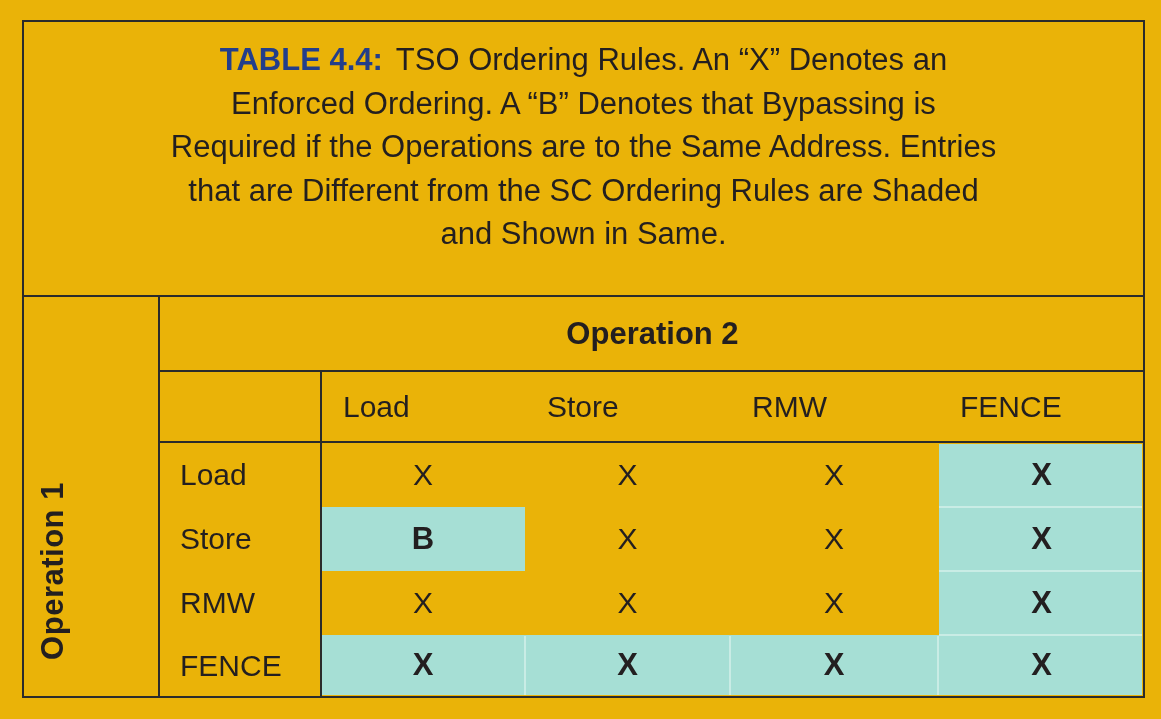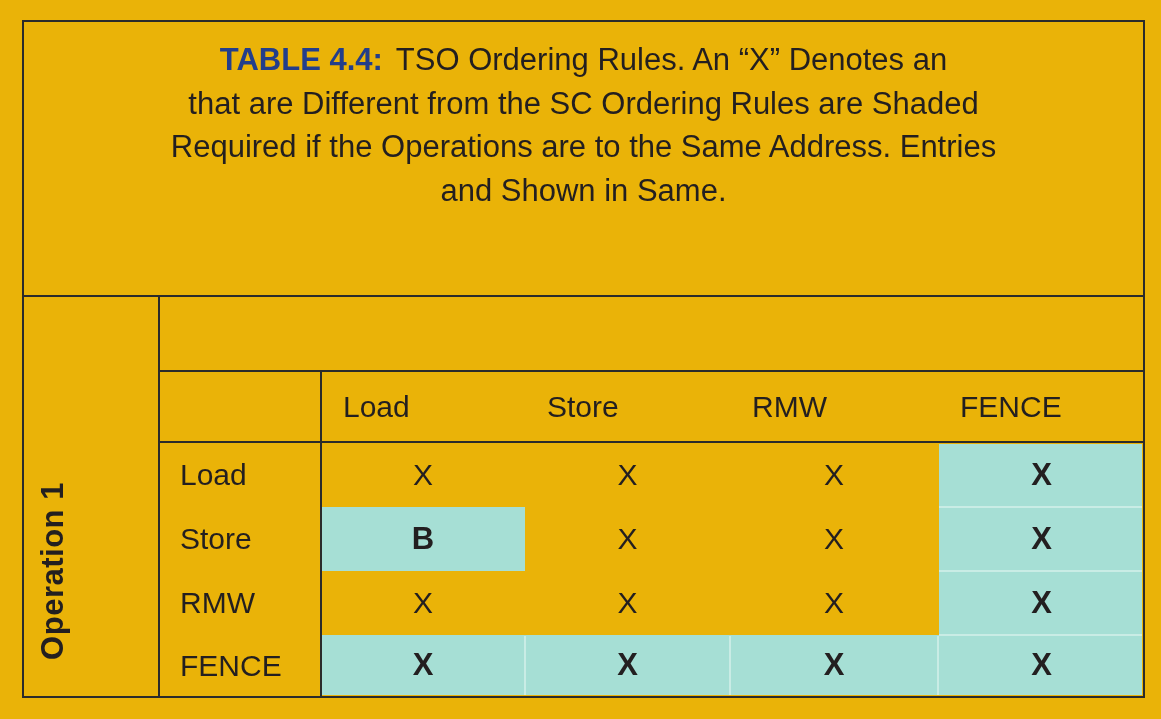--- a/index.html
+++ b/index.html
@@ -100,25 +100,27 @@
 
   <div class="outer"></div>
   <div class="line" id="cap-rule"></div>
   <div class="line" id="op2-rule"></div>
   <div class="line" id="hdr-rule"></div>
   <div class="line" id="v-rule1"></div>
   <div class="line" id="v-rule2"></div>
 
   <div class="caption">
     <div><span class="cap-label" style="color: rgb(35, 62, 139);">TABLE 4.4:</span><span>TSO Ordering Rules. An “X” Denotes an</span></div>
+    <div>Enforced Ordering. A “B” Denotes that Bypassing is</div>
+    <div>Required if the Operations are to the Same Address. Entries</div>
     <div>that are Different from the SC Ordering Rules are Shaded</div>
-    <div>Required if the Operations are to the Same Address. Entries</div>
     <div>and Shown in Same.</div>
   </div>
 
+  <div class="op2">Operation 2</div>
 
   <div class="colhdr" id="colhdr-0">Load</div>
   <div class="colhdr" id="colhdr-1">Store</div>
   <div class="colhdr" id="colhdr-2">RMW</div>
   <div class="colhdr" id="colhdr-3">FENCE</div>
 
   <div class="op1wrap">
     <span class="op1">Operation 1</span>
   </div>
 

